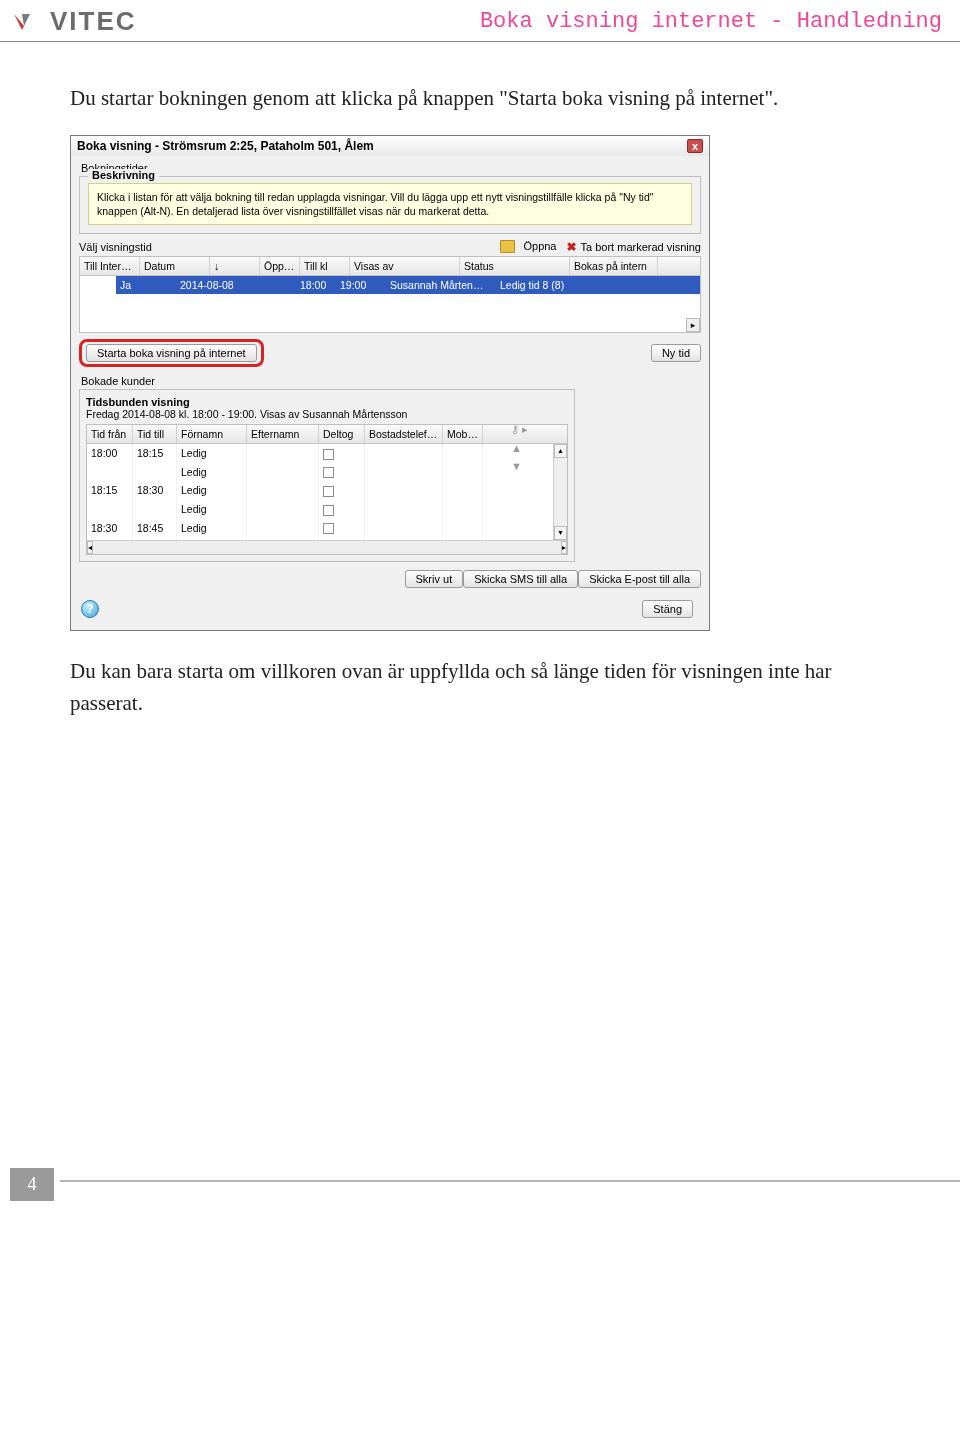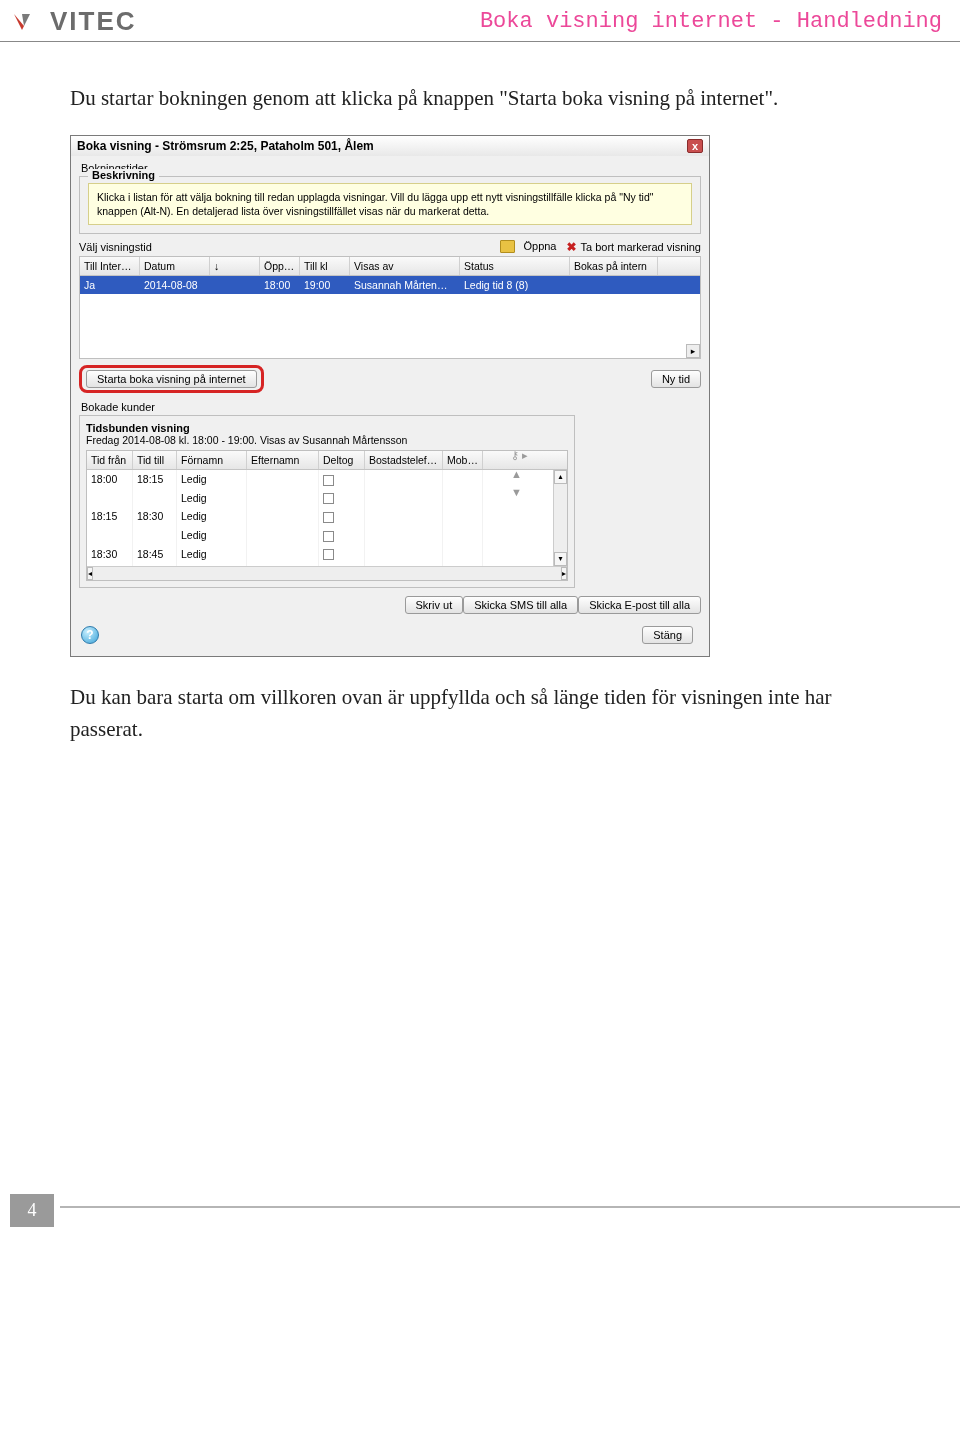--- a/index.html
+++ b/index.html
@@ -157,21 +157,21 @@
   }
   .grid-head {
     background: linear-gradient(#fafafa,#e6e6e6);
     border-bottom: 1px solid #c4c4c4;
   }
   .grid-head div { border-right: 1px solid #d0d0d0; }
   .grid1 .row-sel {
     background: #2f5bbf;
     color: #fff;
   }
-  .grid1-body { height: 82px; position: relative; }
+  .grid1-body { height: 56px; position: relative; padding-left: 36px; }
   .mini-scroll-right {
     position: absolute; right: 0; bottom: 0;
     width: 14px; height: 14px;
     border: 1px solid #bbb; background: #eee;
     font-size: 9px; text-align: center; line-height: 12px;
   }
 
   .btn {
     display: inline-block;
     background: linear-gradient(#fefefe,#e3e3e3);

